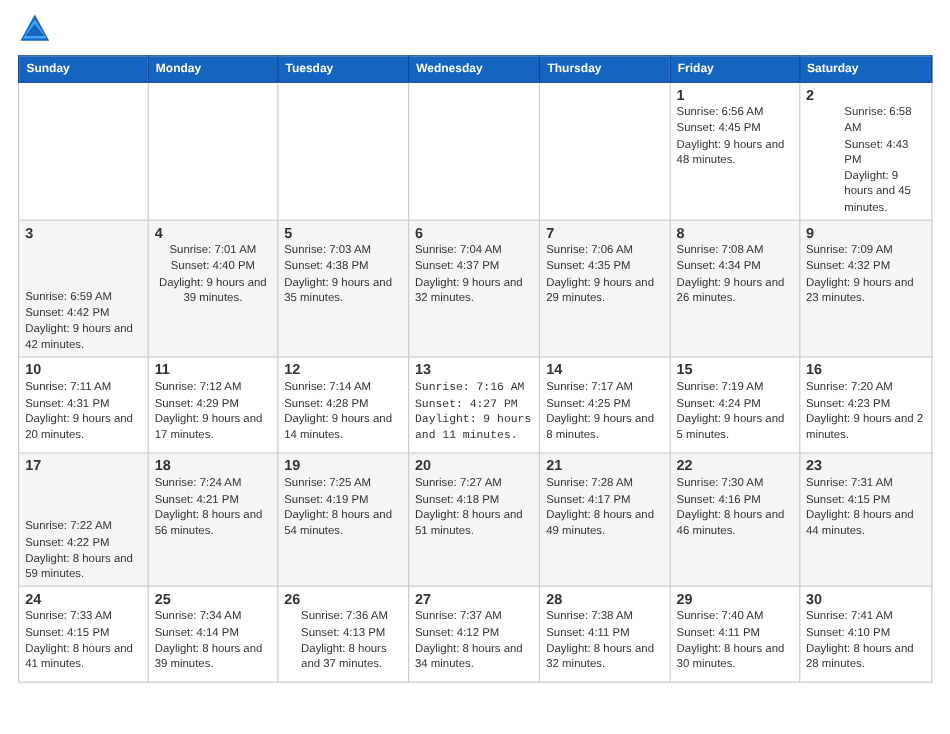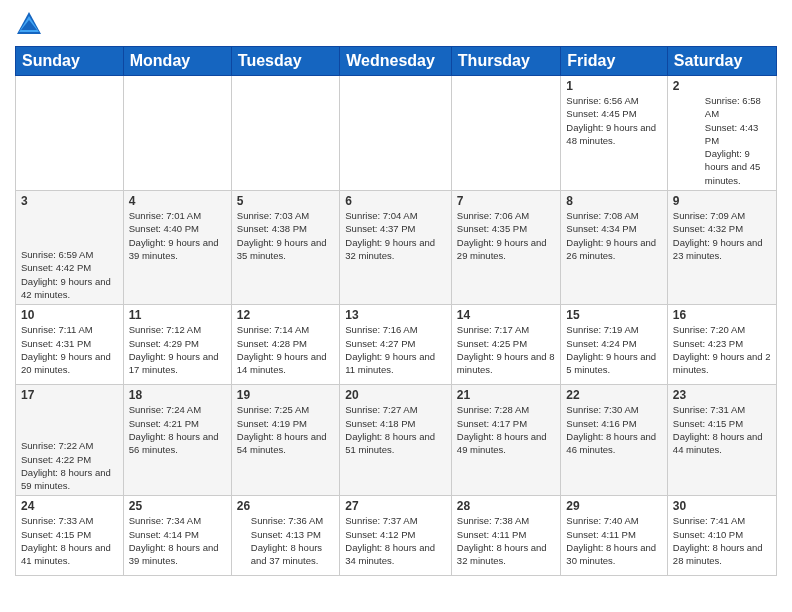--- a/index.html
+++ b/index.html
@@ -49,21 +49,21 @@
       font-size: 14px;
       color: #555;
     }
     .calendar {
       width: 100%;
       border-collapse: collapse;
     }
     .calendar th {
       background: #1565C0;
       color: #fff;
-      font-size: 16px;
+      font-size: 10px;
       font-weight: bold;
       padding: 5px 6px;
       text-align: left;
       border: 1px solid #0d47a1;
     }
     .calendar td {
       border: 1px solid #ccc;
       vertical-align: top;
       padding: 3px 5px;
       width: 113px;
@@ -146,21 +146,21 @@
         </tr>
         <tr>
           <td>
             <span class="day-num">3</span>
             <div class="day-info" style="white-space: pre-line; margin-top: 40px;">Sunrise: 6:59 AM
 Sunset: 4:42 PM
 Daylight: 9 hours and 42 minutes.</div>
           </td>
           <td>
             <span class="day-num">4</span>
-            <div class="day-info" style="white-space: pre-line;">Sunrise: 7:01 AM
+            <div class="day-info" style="white-space: pre-line; text-align: center;">Sunrise: 7:01 AM
 Sunset: 4:40 PM
 Daylight: 9 hours and 39 minutes.</div>
           </td>
           <td>
             <span class="day-num">5</span>
             <div class="day-info" style="white-space: pre-line;">Sunrise: 7:03 AM
 Sunset: 4:38 PM
 Daylight: 9 hours and 35 minutes.</div>
           </td>
           <td>
@@ -202,21 +202,21 @@
 Daylight: 9 hours and 17 minutes.</div>
           </td>
           <td>
             <span class="day-num">12</span>
             <div class="day-info" style="white-space: pre-line;">Sunrise: 7:14 AM
 Sunset: 4:28 PM
 Daylight: 9 hours and 14 minutes.</div>
           </td>
           <td>
             <span class="day-num">13</span>
-            <div class="day-info" style="white-space: pre-line;">Sunrise: 7:16 AM
+            <div class="day-info" style="white-space: pre-line; font-family: Liberation Mono, monospace;">Sunrise: 7:16 AM
 Sunset: 4:27 PM
 Daylight: 9 hours and 11 minutes.</div>
           </td>
           <td>
             <span class="day-num">14</span>
             <div class="day-info" style="white-space: pre-line;">Sunrise: 7:17 AM
 Sunset: 4:25 PM
 Daylight: 9 hours and 8 minutes.</div>
           </td>
           <td>

